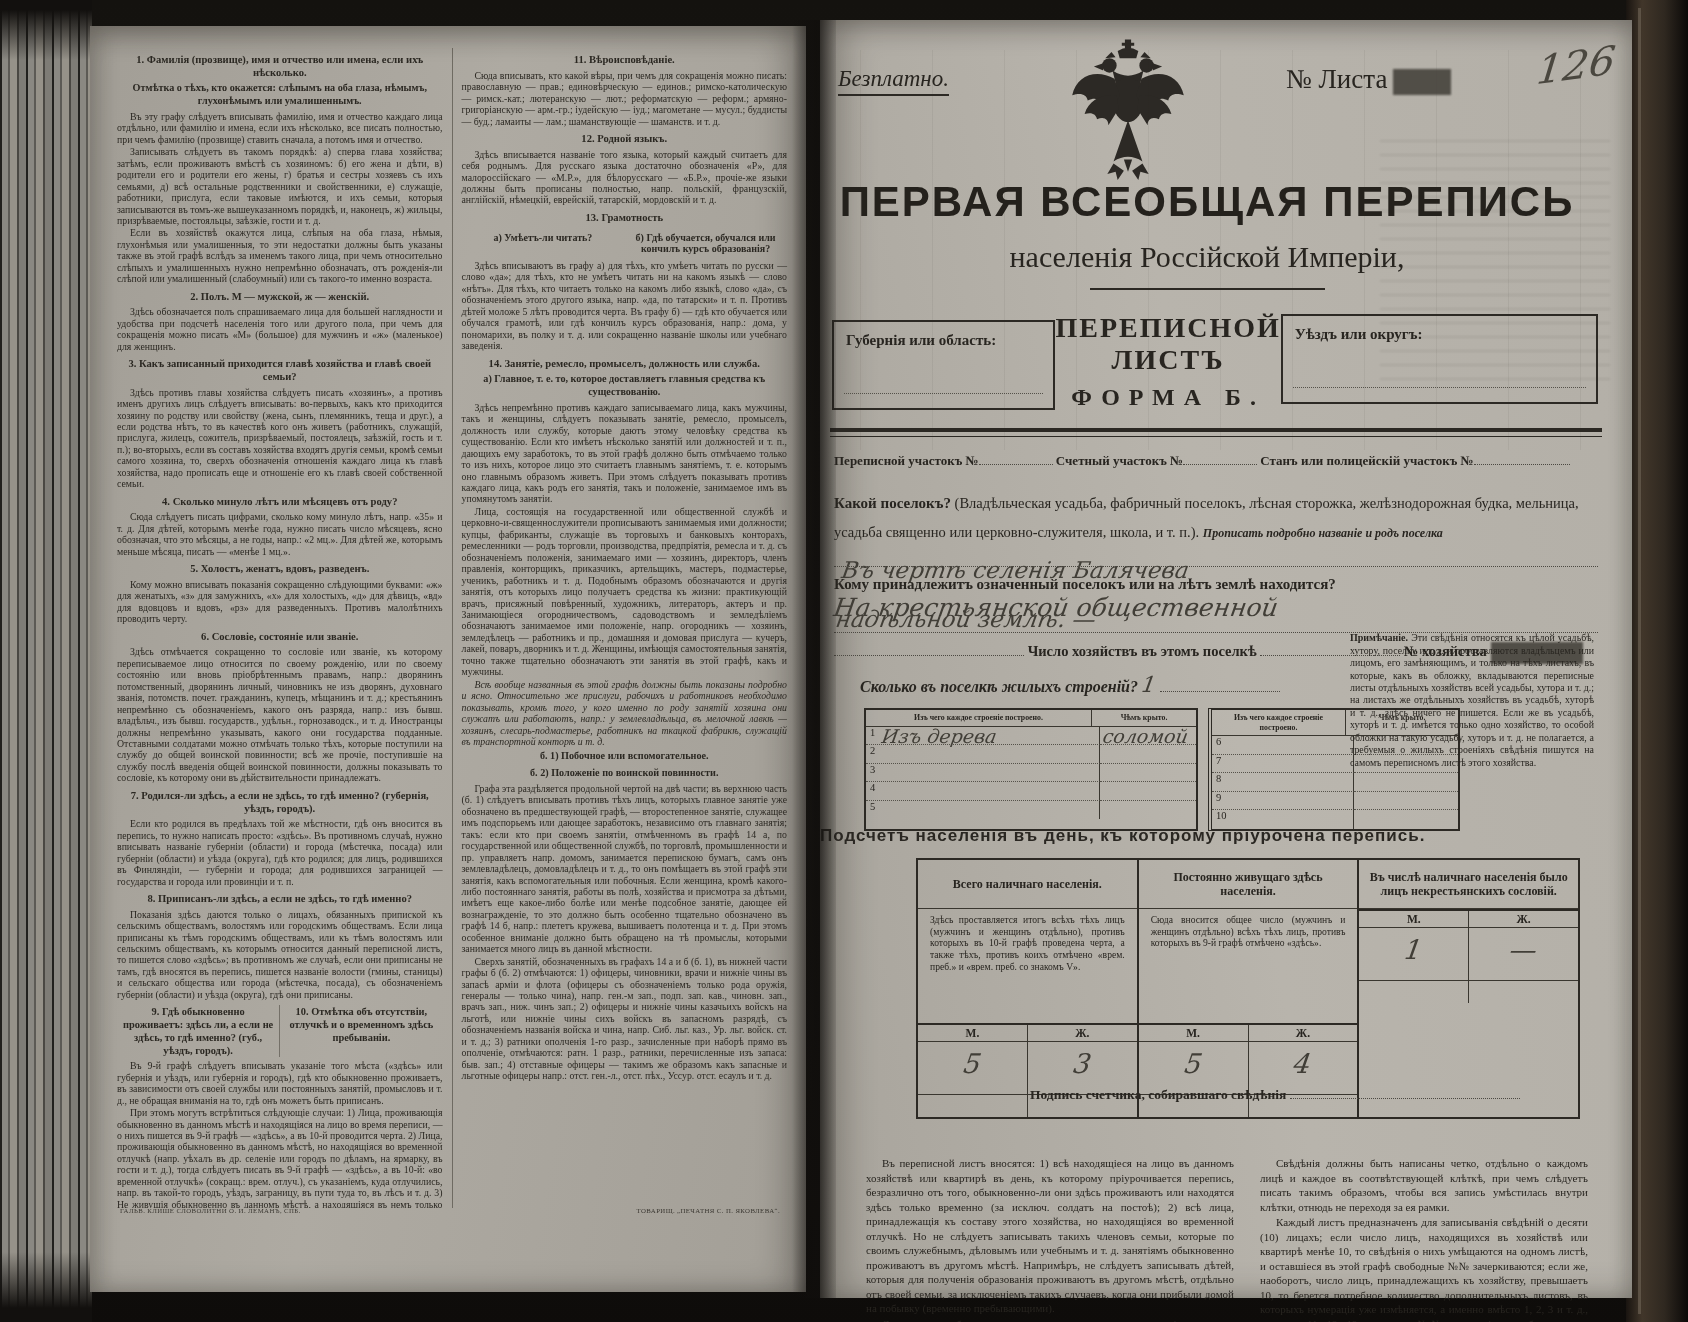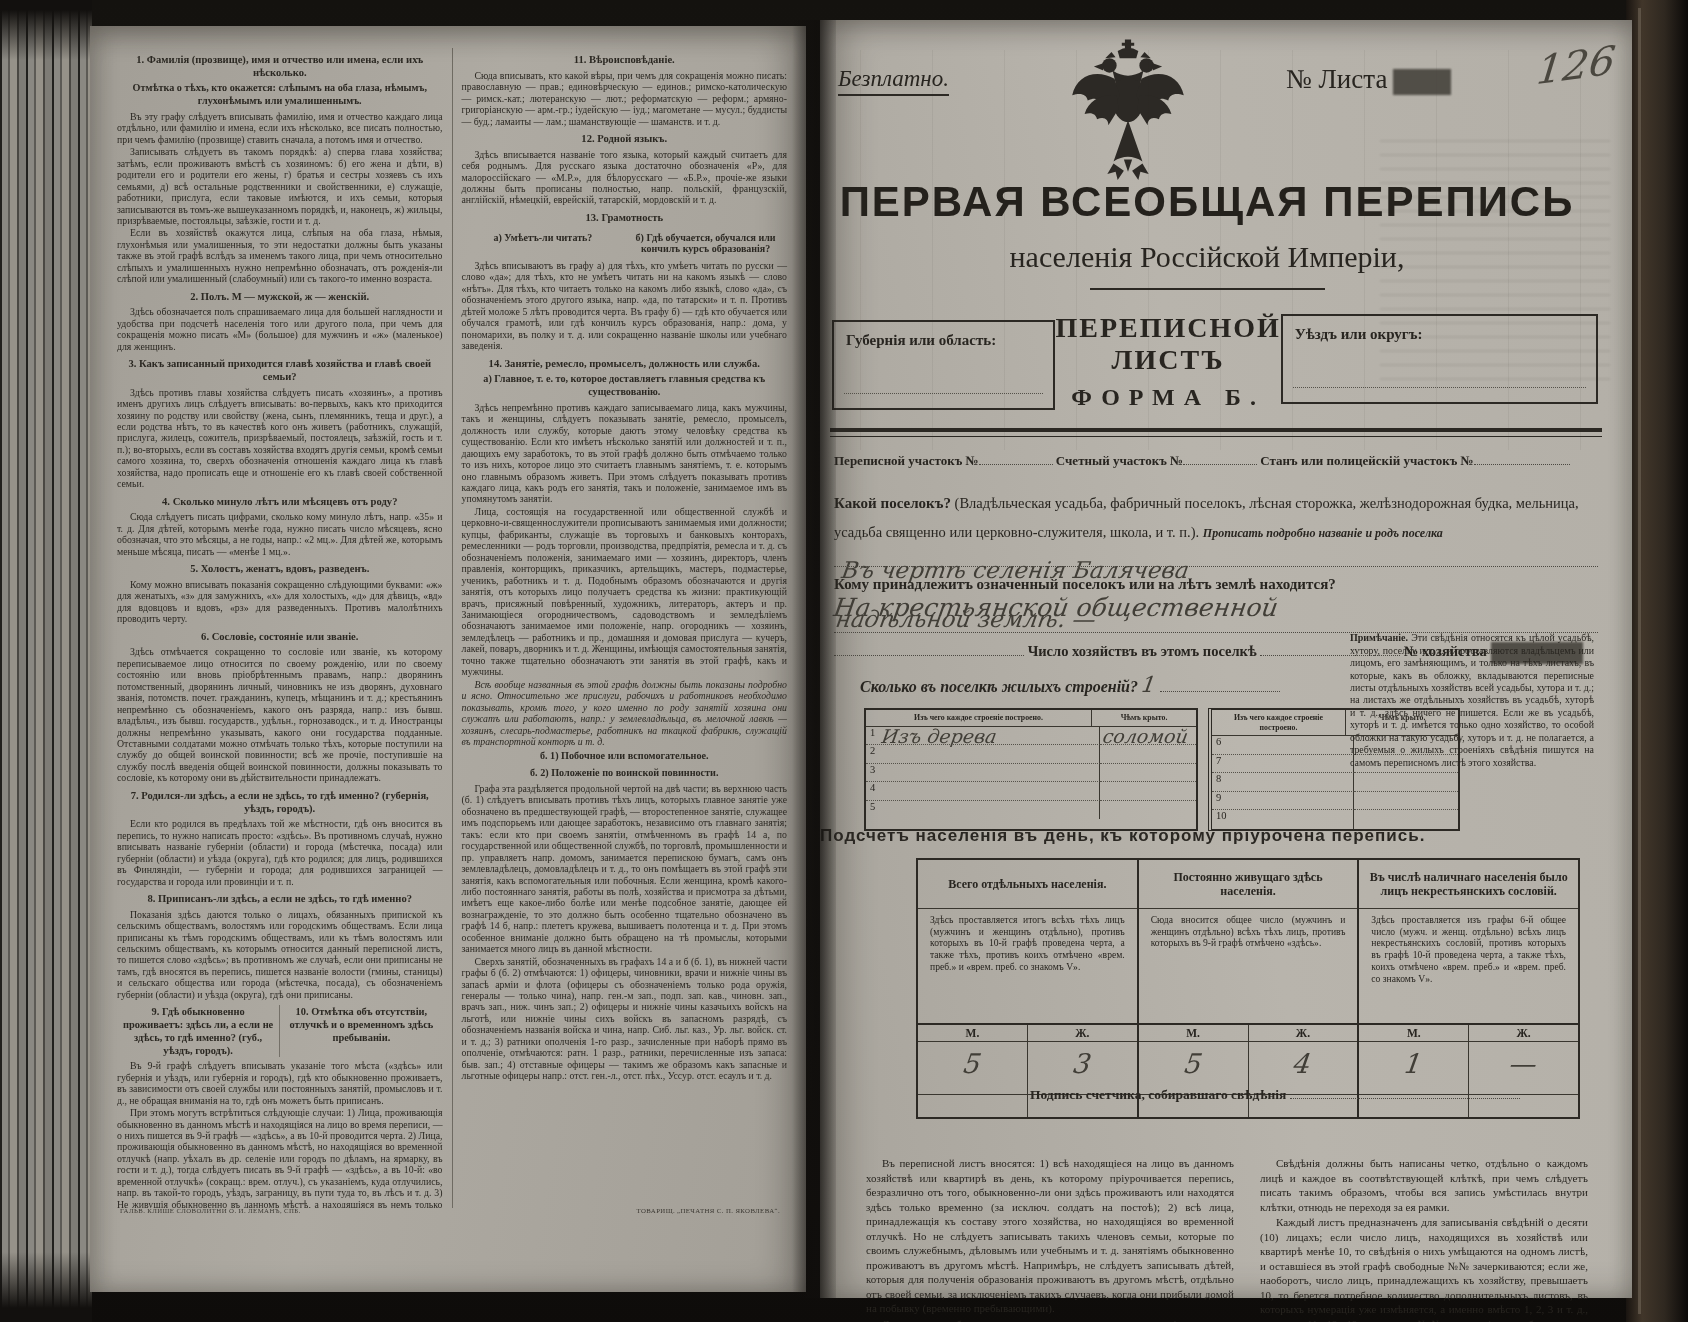--- a/index.html
+++ b/index.html
@@ -355,21 +355,21 @@
 
     <div class="note">
       <b>Примѣчаніе.</b>
       <span>Эти свѣдѣнія относятся къ цѣлой усадьбѣ, хутору, поселку и т. д. и проставляются владѣльцемъ или лицомъ, его замѣняющимъ, и только на тѣхъ листахъ, въ которые, какъ въ обложку, вкладываются переписные листы отдѣльныхъ хозяйствъ всей усадьбы, хутора и т. д.; на листахъ же отдѣльныхъ хозяйствъ въ усадьбѣ, хуторѣ и т. д., здѣсь ничего не пишется. Если же въ усадьбѣ, хуторѣ и т. д. имѣется только одно хозяйство, то особой обложки на такую усадьбу, хуторъ и т. д. не полагается, а требуемыя о жилыхъ строеніяхъ свѣдѣнія пишутся на самомъ переписномъ листѣ этого хозяйства.</span>
     </div>
 
     <div class="ptitle" style="top:806px">Подсчетъ населенія въ день, къ которому пріурочена перепись.</div>
 
     <div class="ptable" style="top:838px">
       <div class="pcol">
-        <div class="phead">Всего отдѣльныхъ населенія.</div>
+        <div class="phead">Всего наличнаго населенія.</div>
         <div class="pdesc">Здѣсь проставляется итогъ всѣхъ тѣхъ лицъ (мужчинъ и женщинъ отдѣльно), противъ которыхъ въ 10-й графѣ проведена черта, а также тѣхъ, противъ коихъ отмѣчено «врем. преб.» и «врем. преб. со знакомъ V».</div>
         <div class="prow pmzh">
           <div>М.</div>
           <div>Ж.</div>
         </div>
         <div class="prow pvals">
           <div><span class="hw">5</span></div>
           <div><span class="hw">3</span></div>
         </div>
         <div class="prow pblank">
@@ -388,21 +388,20 @@
           <div><span class="hw">5</span></div>
           <div><span class="hw">4</span></div>
         </div>
         <div class="prow pblank">
             <div></div>
             <div></div>
           </div>
       </div>
       <div class="pcol">
         <div class="phead">Въ числѣ наличнаго населенія было лицъ некрестьянскихъ сословій.</div>
-        <div class="pdesc">Здѣсь проставляется изъ графы 6-й общее число (мужч. и женщ. отдѣльно) всѣхъ лицъ некрестьянскихъ сословій, противъ которыхъ въ графѣ 10-й проведена черта, а также тѣхъ, коихъ отмѣчено «врем. преб.» и «врем. преб. со знакомъ V».</div>
         <div class="prow pmzh">
           <div>М.</div>
           <div>Ж.</div>
         </div>
         <div class="prow pvals">
           <div><span class="hw">1</span></div>
           <div><span class="hw">—</span></div>
         </div>
         <div class="prow pblank">
             <div></div>

